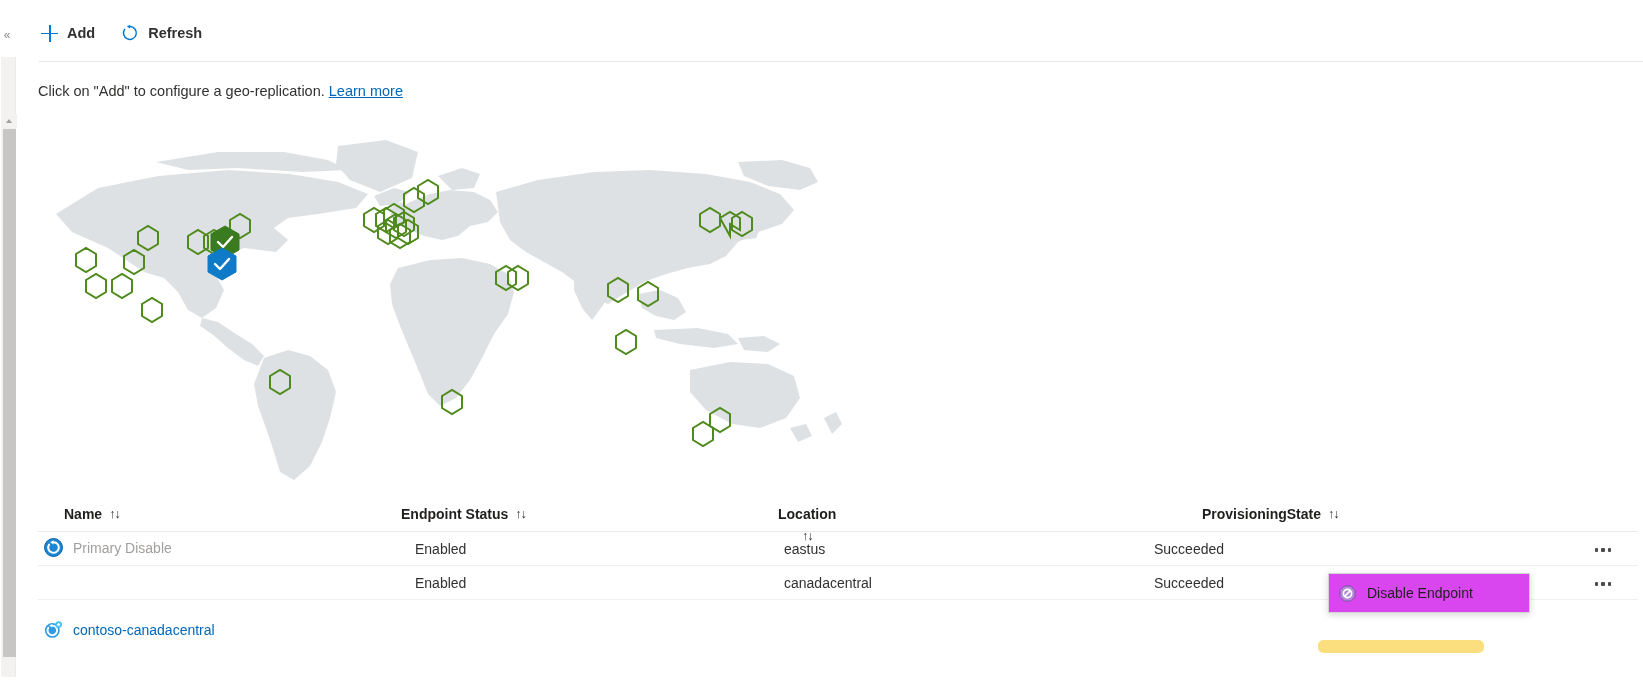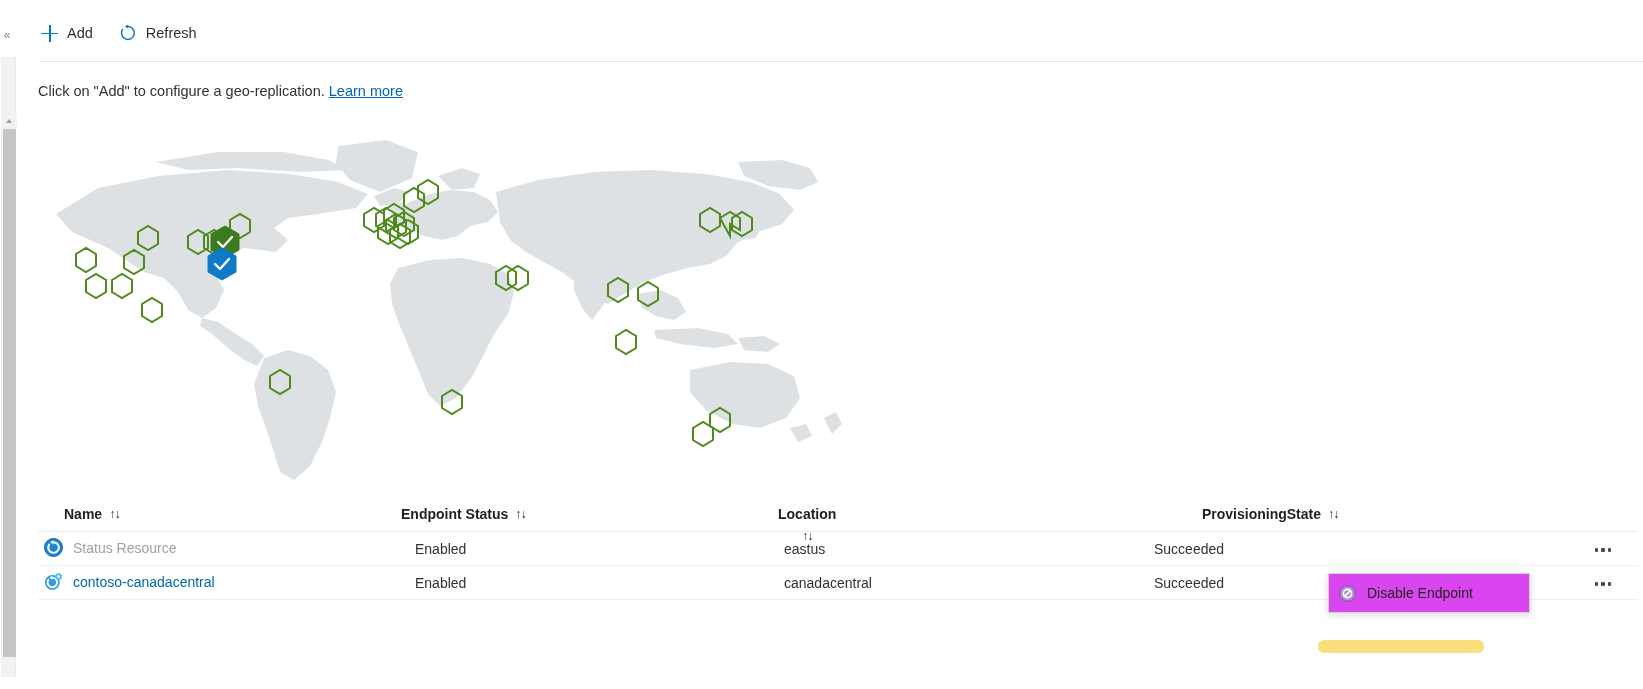--- a/index.html
+++ b/index.html
@@ -51,20 +51,21 @@
     position: absolute; left: 2px; top: 72px;
     width: 13px; height: 528px;
     background: #c8c6c4;
   }
 
   
   .toolbar {
     position: absolute; left: 18px; top: 0;
     width: 1625px; height: 62px;
     background: #ffffff;
+    font-weight: bold;
   }
   .toolbar-inner {
     position: absolute; left: 21px; top: 22px;
     display: flex; align-items: center; gap: 22px;
   }
   .tb-btn {
     display: flex; align-items: center; gap: 9px;
     cursor: pointer; user-select: none;
     padding: 2px 2px;
   }
@@ -349,34 +350,34 @@
     <div class="trow">
       <div class="cell cell-name" style="left:6px;">
         <span class="res-icon">
           <svg viewBox="0 0 19 19" width="19" height="19">
             <circle cx="9.5" cy="9.5" r="9" fill="#1b85d6"></circle>
             <circle cx="9.5" cy="9.5" r="9" fill="none" stroke="#0f62a8" stroke-width="1"></circle>
             <path d="M9.5 4.2 A5.3 5.3 0 1 1 5.1 6.6" fill="none" stroke="#ffffff" stroke-width="2" stroke-linecap="round"></path>
             <path d="M9.5 2.2 L9.5 6.4 L6.1 4.3 Z" fill="#ffffff"></path>
           </svg>
         </span>
-        <span class="name-text-disabled">Status Resource</span>
+        <span class="name-text-disabled">Primary Disable</span>
       </div>
       <div class="cell" style="left:377px;">Enabled</div>
       <div class="cell" style="left:746px;">eastus</div>
       <div class="cell" style="left:1116px;">Succeeded</div>
       <div class="ellipsis-btn">
         <span></span>
         <span></span>
         <span></span>
       </div>
     </div>
 
     <div class="trow">
-      <div class="cell cell-name" style="left:6px;">
+      <div class="cell cell-name" style="left:6px;margin-top:48px;">
         <span class="res-icon">
           <svg viewBox="0 0 19 19" width="19" height="19">
             <circle cx="8.3" cy="10.4" r="7.4" fill="#2f9be5"></circle>
             <path d="M8.3 5.6 A4.8 4.8 0 1 1 4.3 7.8" fill="none" stroke="#ffffff" stroke-width="1.9" stroke-linecap="round"></path>
             <path d="M8.3 3.8 L8.3 7.6 L5.2 5.7 Z" fill="#ffffff"></path>
             <circle cx="14.6" cy="4.6" r="3.4" fill="#4cc3f2"></circle>
             <path d="M13.1 4.6 L16.1 4.6 M14.6 3.1 L14.6 6.1" stroke="#ffffff" stroke-width="1.2"></path>
           </svg>
         </span>
         <span class="name-text-link">contoso-canadacentral</span>

